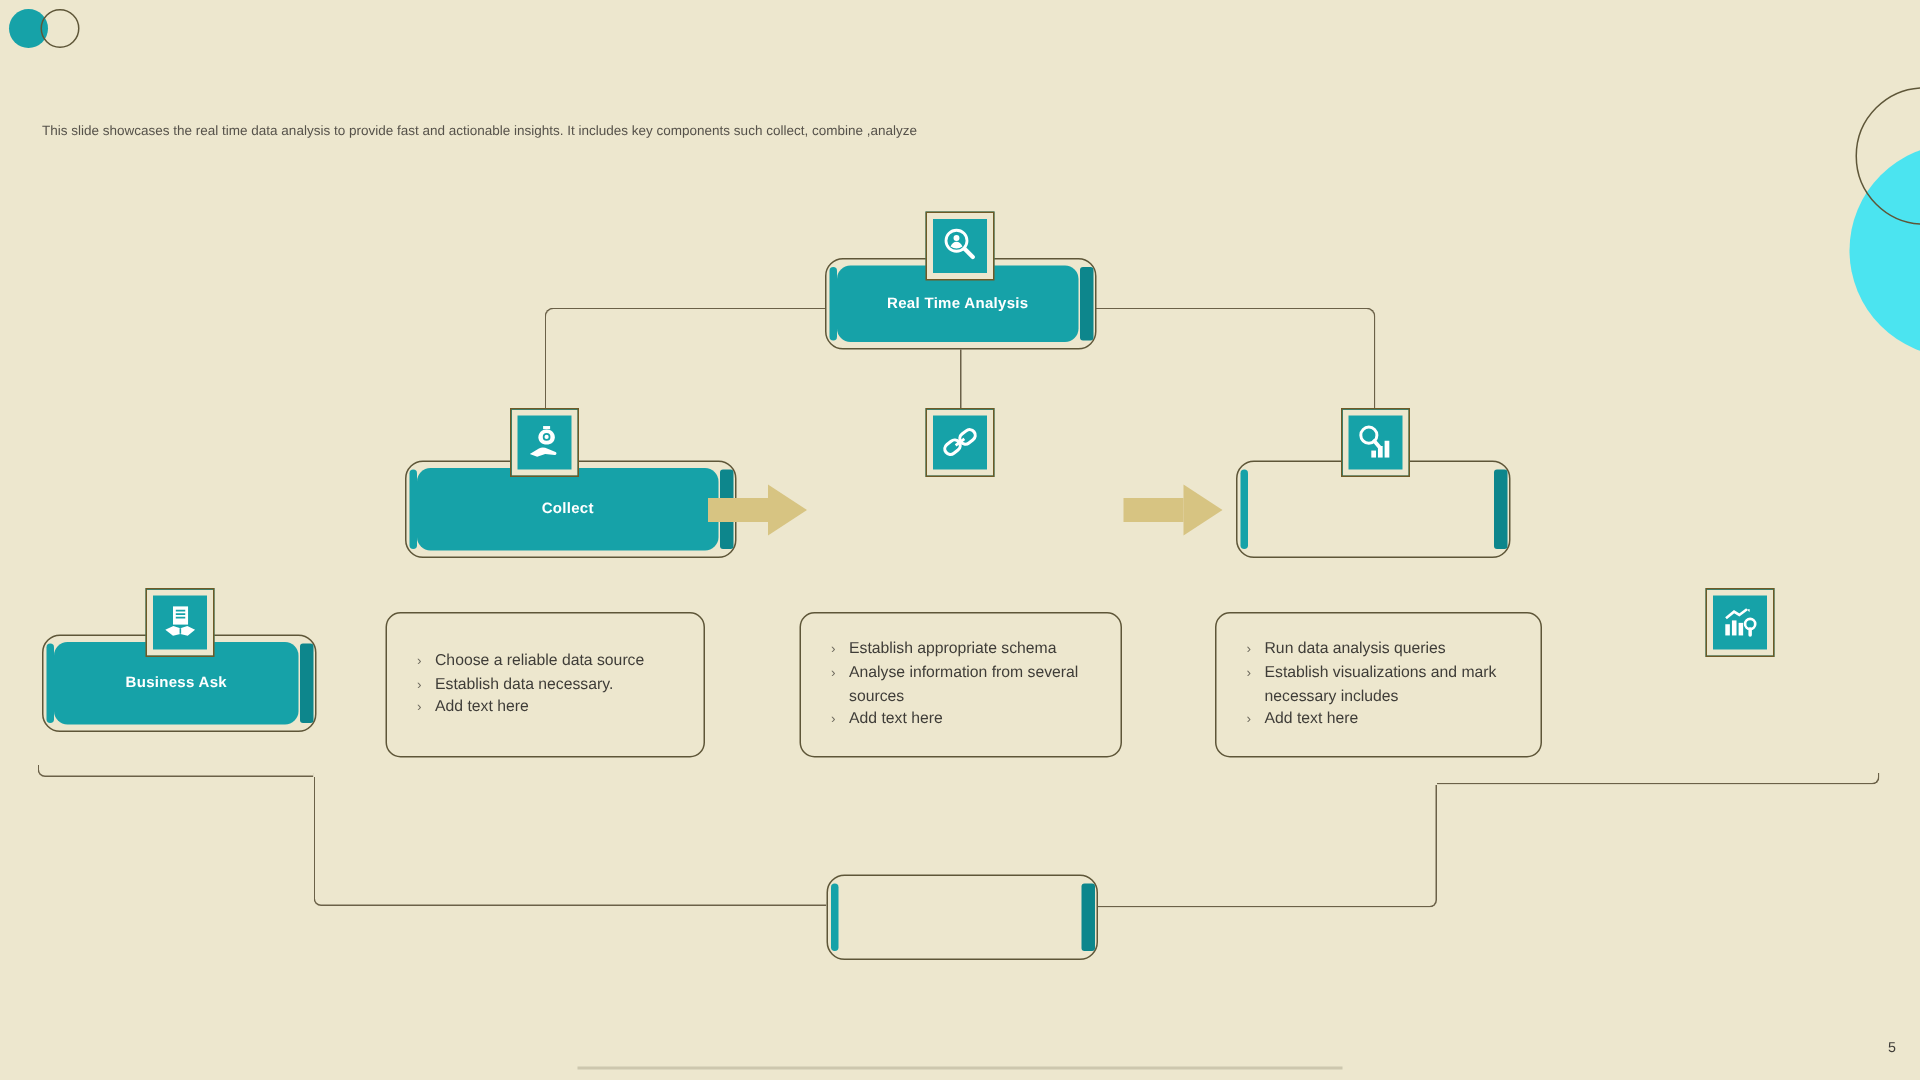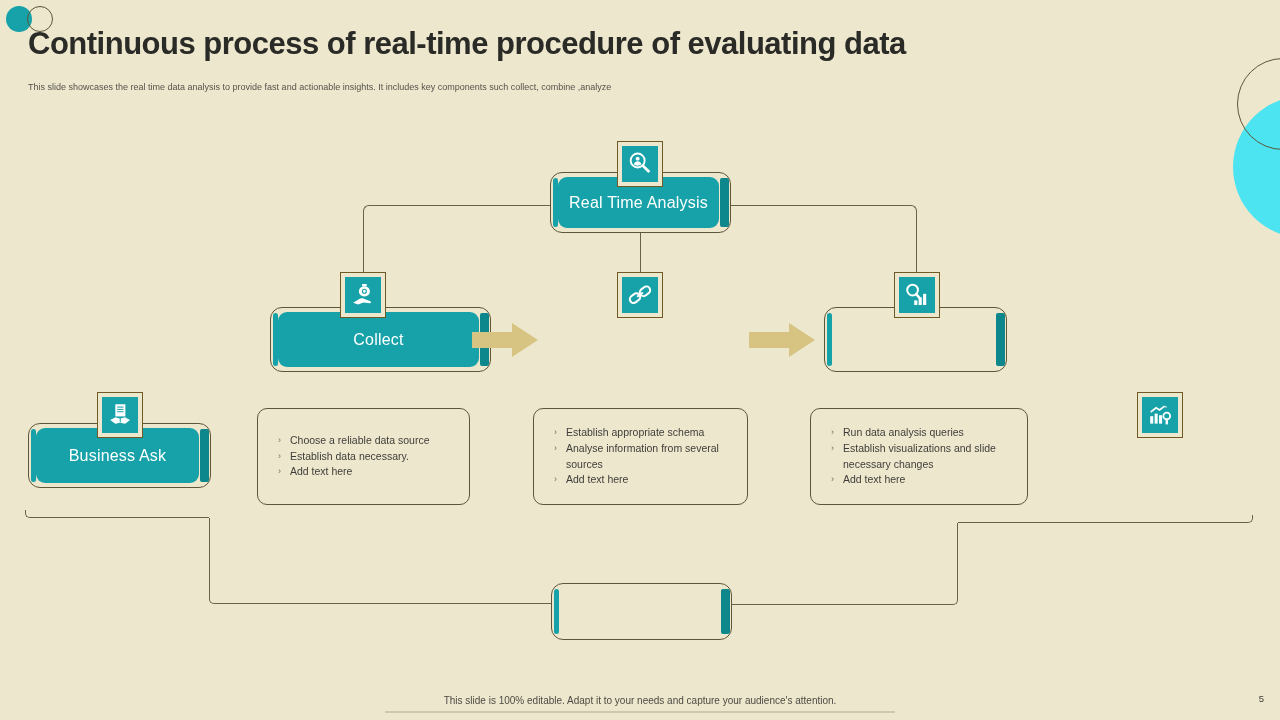--- a/index.html
+++ b/index.html
@@ -42,21 +42,21 @@
   .c-bl-b{left:209px;top:518px;width:342px;height:86px;border-left-width:1px;border-bottom-width:1px;border-bottom-left-radius:5px;}
   .c-br-a{left:731px;top:523px;width:227px;height:82px;border-right-width:1px;border-bottom-width:1px;border-bottom-right-radius:5px;}
   .c-br-b{left:958px;top:515px;width:295px;height:8px;border-right-width:1px;border-bottom-width:1px;border-bottom-right-radius:5px;}
 
   
   .node{z-index:2;}
   .node .outline{position:absolute;inset:0;border:1px solid var(--outline);border-radius:12px;}
   .node .sliver{position:absolute;left:3px;top:6px;bottom:6px;width:5px;background:var(--teal);border-radius:3px;}
   .node .shadow{position:absolute;right:2px;top:6px;bottom:6px;width:9px;background:var(--teal-dark);border-radius:2px;}
   .node .fill{position:absolute;left:8px;right:12px;top:5px;bottom:5px;background:var(--teal);border-radius:9px;
-    display:flex;align-items:center;justify-content:center;color:#fff;font-weight:400;font-size:16px;letter-spacing:0.2px;}
+    display:flex;align-items:center;justify-content:center;color:#fff;font-weight:700;font-size:10px;letter-spacing:0.2px;}
 
   
   .icon-sq{width:46px;height:46px;background:var(--teal);border:1px solid var(--icon-border);
     box-shadow:inset 0 0 0 4px var(--bg);display:flex;align-items:center;justify-content:center;z-index:3;}
   .icon-sq svg{width:28px;height:28px;display:block;}
 
   
   .dbox{border:1px solid var(--outline);border-radius:10px;display:flex;flex-direction:column;justify-content:center;z-index:2;}
   .dbox ul{list-style:none;}
   .dbox li{display:flex;gap:9px;font-size:10.5px;line-height:1.5;color:var(--body);}
@@ -85,21 +85,20 @@
 <body>
 
 <div class="slide">
 
   <div class="abs logo-dot"></div>
   <div class="abs logo-ring"></div>
 
   <div class="abs deco-cyan"></div>
   <div class="abs deco-ring"></div>
 
-  <div class="abs title">Continuous process of real-time procedure of evaluating data</div>
   <div class="abs subtitle">This slide showcases the real time data analysis to provide fast and actionable insights. It includes key components such collect, combine ,analyze</div>
 
   <div class="abs conn c-tl"></div>
   <div class="abs conn c-tr"></div>
   <div class="abs conn c-mid"></div>
   <div class="abs conn c-bl-a"></div>
   <div class="abs conn c-bl-b"></div>
   <div class="abs conn c-br-a"></div>
   <div class="abs conn c-br-b"></div>
 
@@ -229,32 +228,31 @@
     </ul>
   </div>
   <div class="abs dbox d3">
     <ul>
       <li>
           <span class="blt">›</span>
           <span>Run data analysis queries</span>
         </li>
       <li>
           <span class="blt">›</span>
-          <span>Establish visualizations and slide necessary changes</span>
+          <span>Establish visualizations and mark necessary includes</span>
         </li>
       <li>
           <span class="blt">›</span>
           <span>Add text here</span>
         </li>
     </ul>
   </div>
 
   <div class="abs node" style="left:551px;top:583px;width:181px;height:57px">
     <div class="outline"></div>
     <div class="sliver"></div>
     <div class="shadow"></div>
   </div>
 
-  <div class="abs footer">This slide is 100% editable. Adapt it to your needs and capture your audience's attention.</div>
   <div class="abs footer-line"></div>
   <div class="abs pagenum">5</div>
 
 </div>
 
 </body></html>

